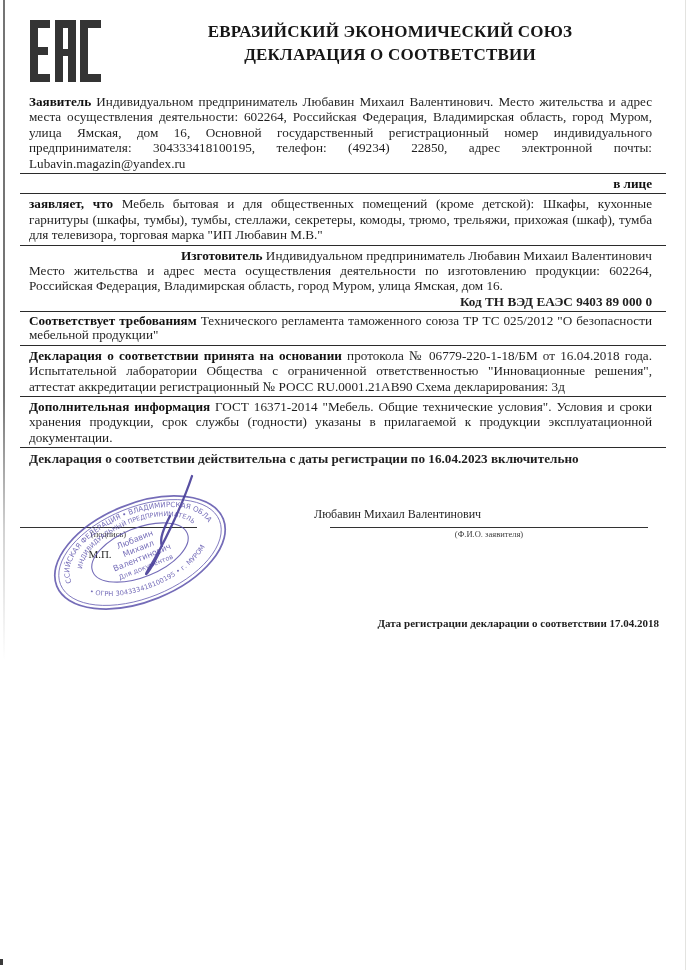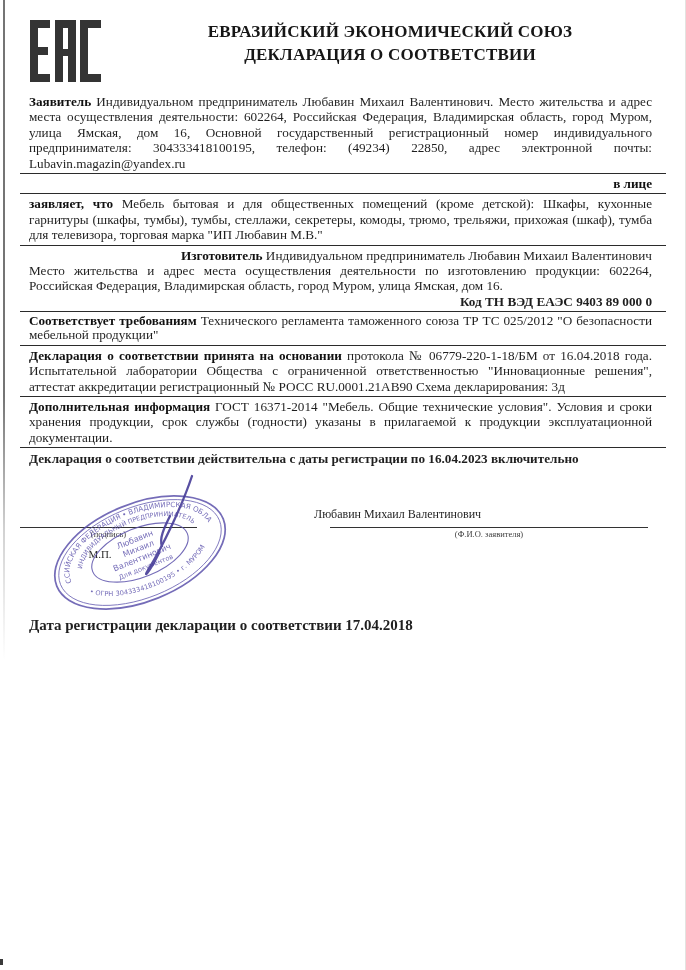--- a/index.html
+++ b/index.html
@@ -30,21 +30,21 @@
   .sig-line-right{position:absolute;left:330px;top:527px;width:318px;border-top:1.2px solid #333;}
   .sig-cap-right{position:absolute;left:330px;top:529px;width:318px;text-align:center;font-size:8.5px;color:#3c3c3c;}
   .sig-line-left{position:absolute;left:20px;top:527px;width:177px;border-top:1.2px solid #333;}
   .sig-cap-left{position:absolute;left:20px;top:529px;width:177px;text-align:center;font-size:8.5px;color:#3c3c3c;}
   .mp-label{position:absolute;left:20px;top:548px;width:160px;text-align:center;font-size:11px;color:#2c2c2c;}
   
   .stamp{position:absolute;left:38px;top:481px;width:204px;height:143px;transform:rotate(-22deg);opacity:.84;}
   .ink-signature{position:absolute;left:128px;top:470px;width:92px;height:122px;opacity:.9;}
   
   .reg-number{position:absolute;left:29px;top:592px;width:630px;font-weight:bold;font-size:13.6px;}
-  .reg-date{position:absolute;left:29px;top:617px;width:630px;font-weight:bold;font-size:15px;}
+  .reg-date{position:absolute;left:29px;top:617px;width:630px;font-weight:bold;font-size:11px;text-align:right;}
 </style>
 </head>
 <body>
 
 <div class="page">
 
   <div class="scan-edge"></div>
   <div class="scan-dot"></div>
 
   <svg class="eac-logo" width="72" height="63" viewBox="0 0 72 63">

